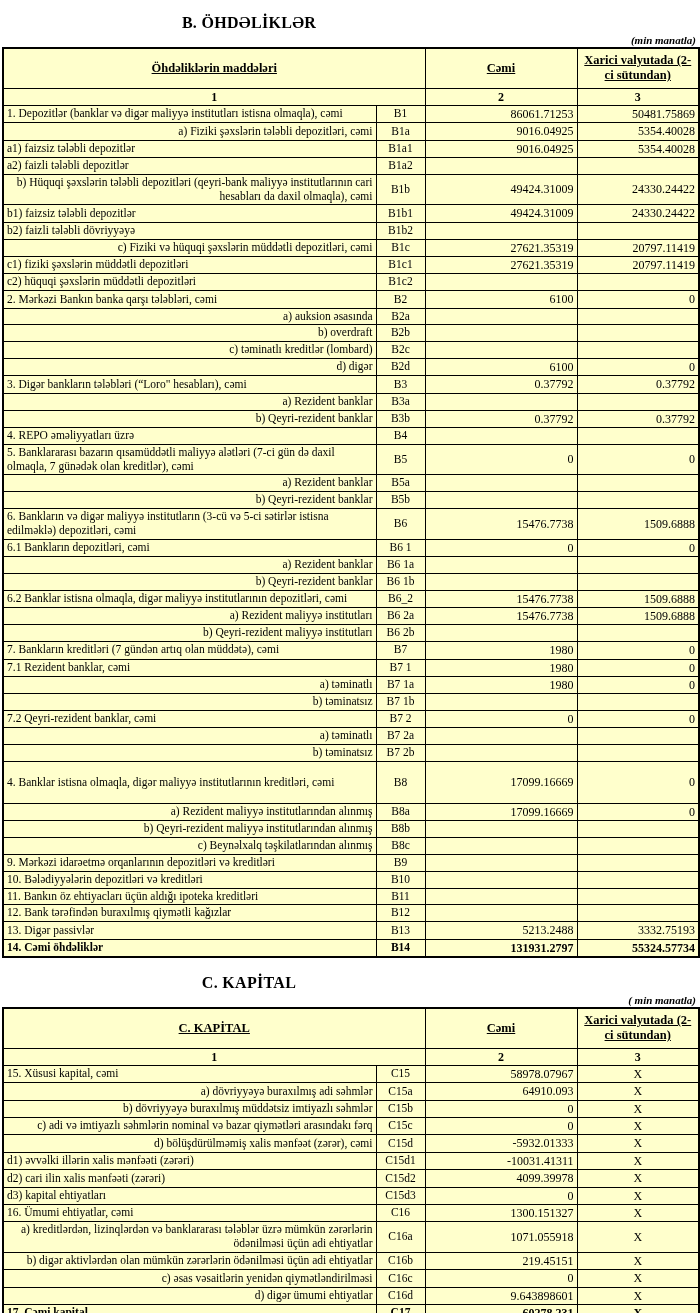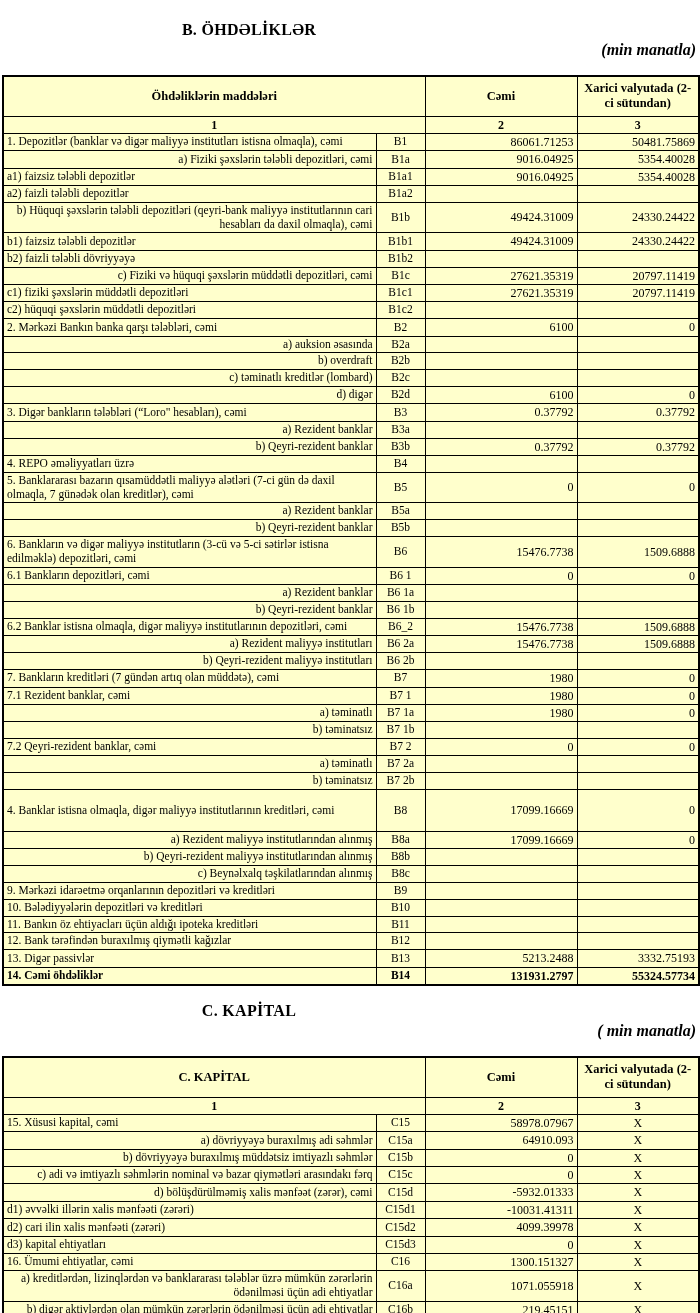--- a/index.html
+++ b/index.html
@@ -6,36 +6,36 @@
     --fill:#ffffcc; --white-fill:#ffffff; --border:#000000; --text:#000000; --page:#ffffff;
   }
   *{box-sizing:border-box; margin:0; padding:0;}
   body{
     width:700px; height:1313px; background:var(--page); color:var(--text);
     font-family:"Liberation Serif","DejaVu Serif",serif;
   }
   .sheet{padding:2px;}
   .title{
     width:494px; text-align:center; font-size:16px; font-weight:bold;
-    margin-top:19px; letter-spacing:.3px;
+    margin-top:12px; letter-spacing:.3px;
   }
   .title-c{margin-top:16px;}
   .note{
-    text-align:right; font-size:16px; font-style:italic; font-weight:bold;
-    margin:2px 2px 16px 0;
+    text-align:right; font-size:11px; font-style:italic; font-weight:bold;
+    margin:2px 2px 1px 0;
   }
   table.fin{
     width:696px; border-collapse:collapse; border:2px solid var(--border);
     table-layout:fixed; font-size:11.5px; line-height:1.2;
   }
   table.fin th, table.fin td{
     border:1px solid var(--border); background:var(--fill);
     padding:1px 3px; vertical-align:middle; overflow:hidden;
   }
-  table.fin thead tr.main-row{height:40px;}
+  table.fin thead tr.main-row{height:40px;text-decoration:underline;}
   table.fin thead th{font-weight:bold; text-align:center; font-size:12.5px;}
   table.fin thead tr.num-row{height:15px;}
   table.fin thead tr.num-row th{font-size:12px;}
   table.fin tbody tr{height:16px;}
   table.fin tbody tr.tall{height:42px;}
   td.label{text-align:left;}
   td.ind1{padding-left:22px;text-align:right;}
   td.ind2{padding-left:48px;}
   td.code{text-align:center;}
   td.val{text-align:right; padding-right:4px; font-size:12px;}

